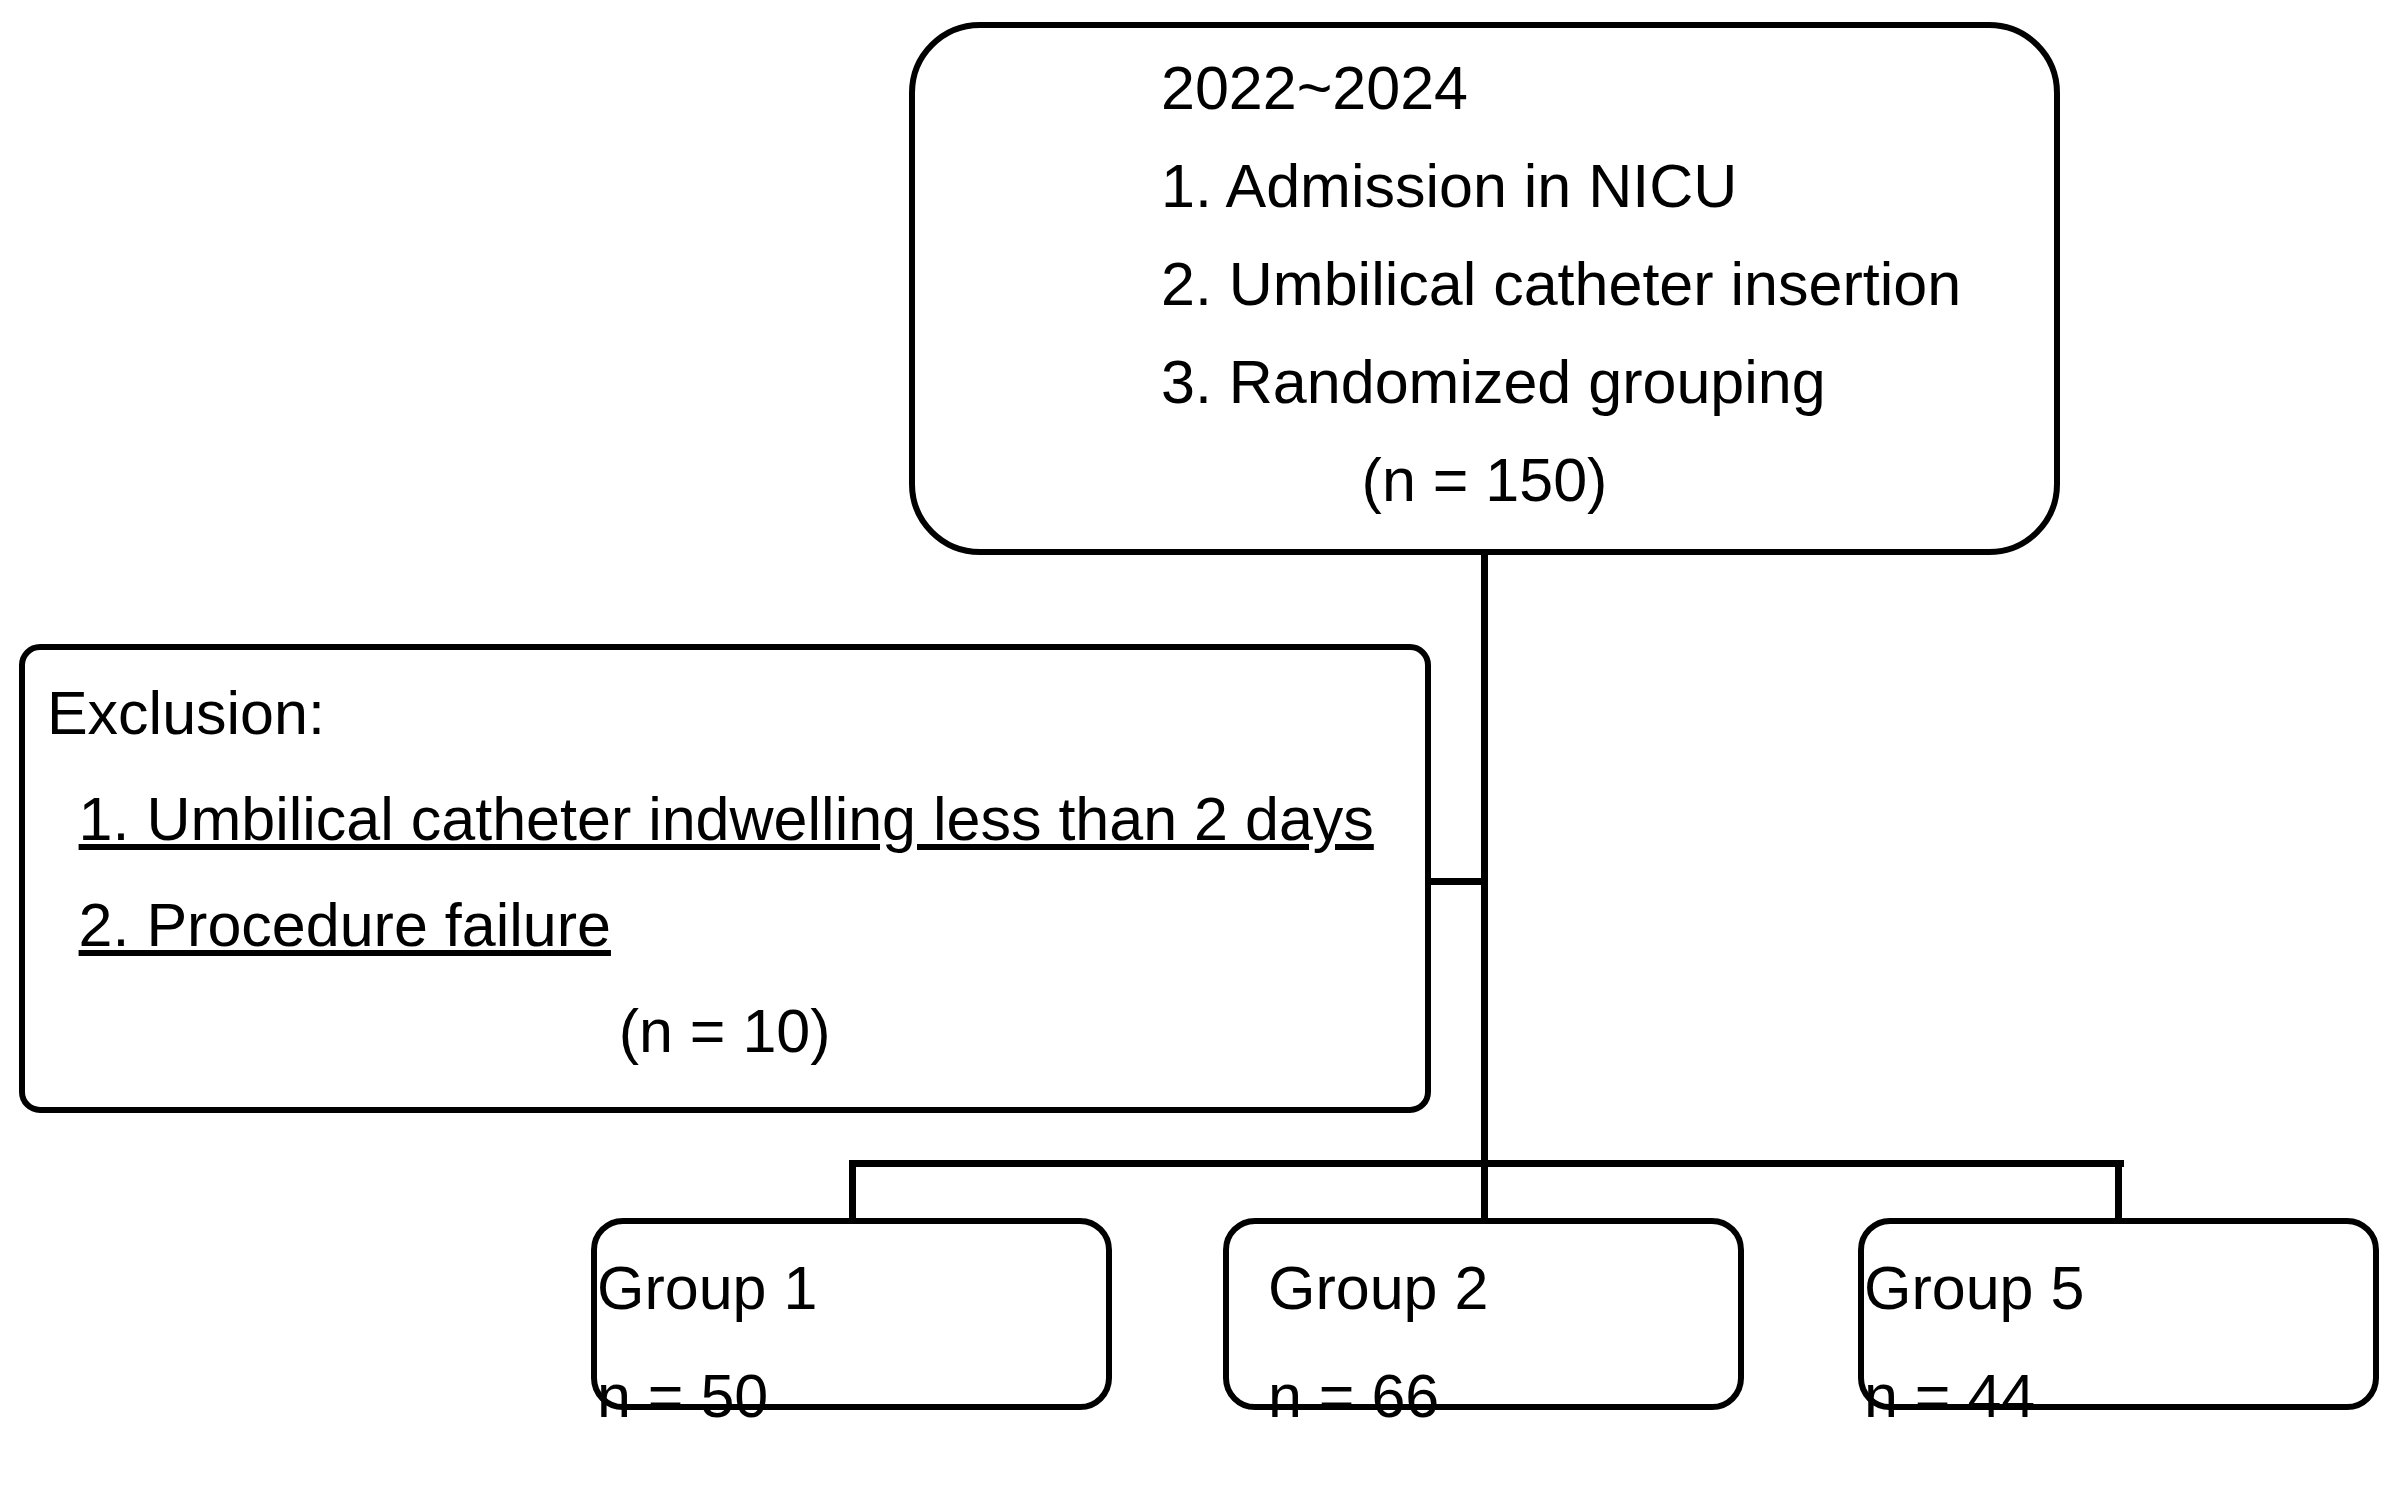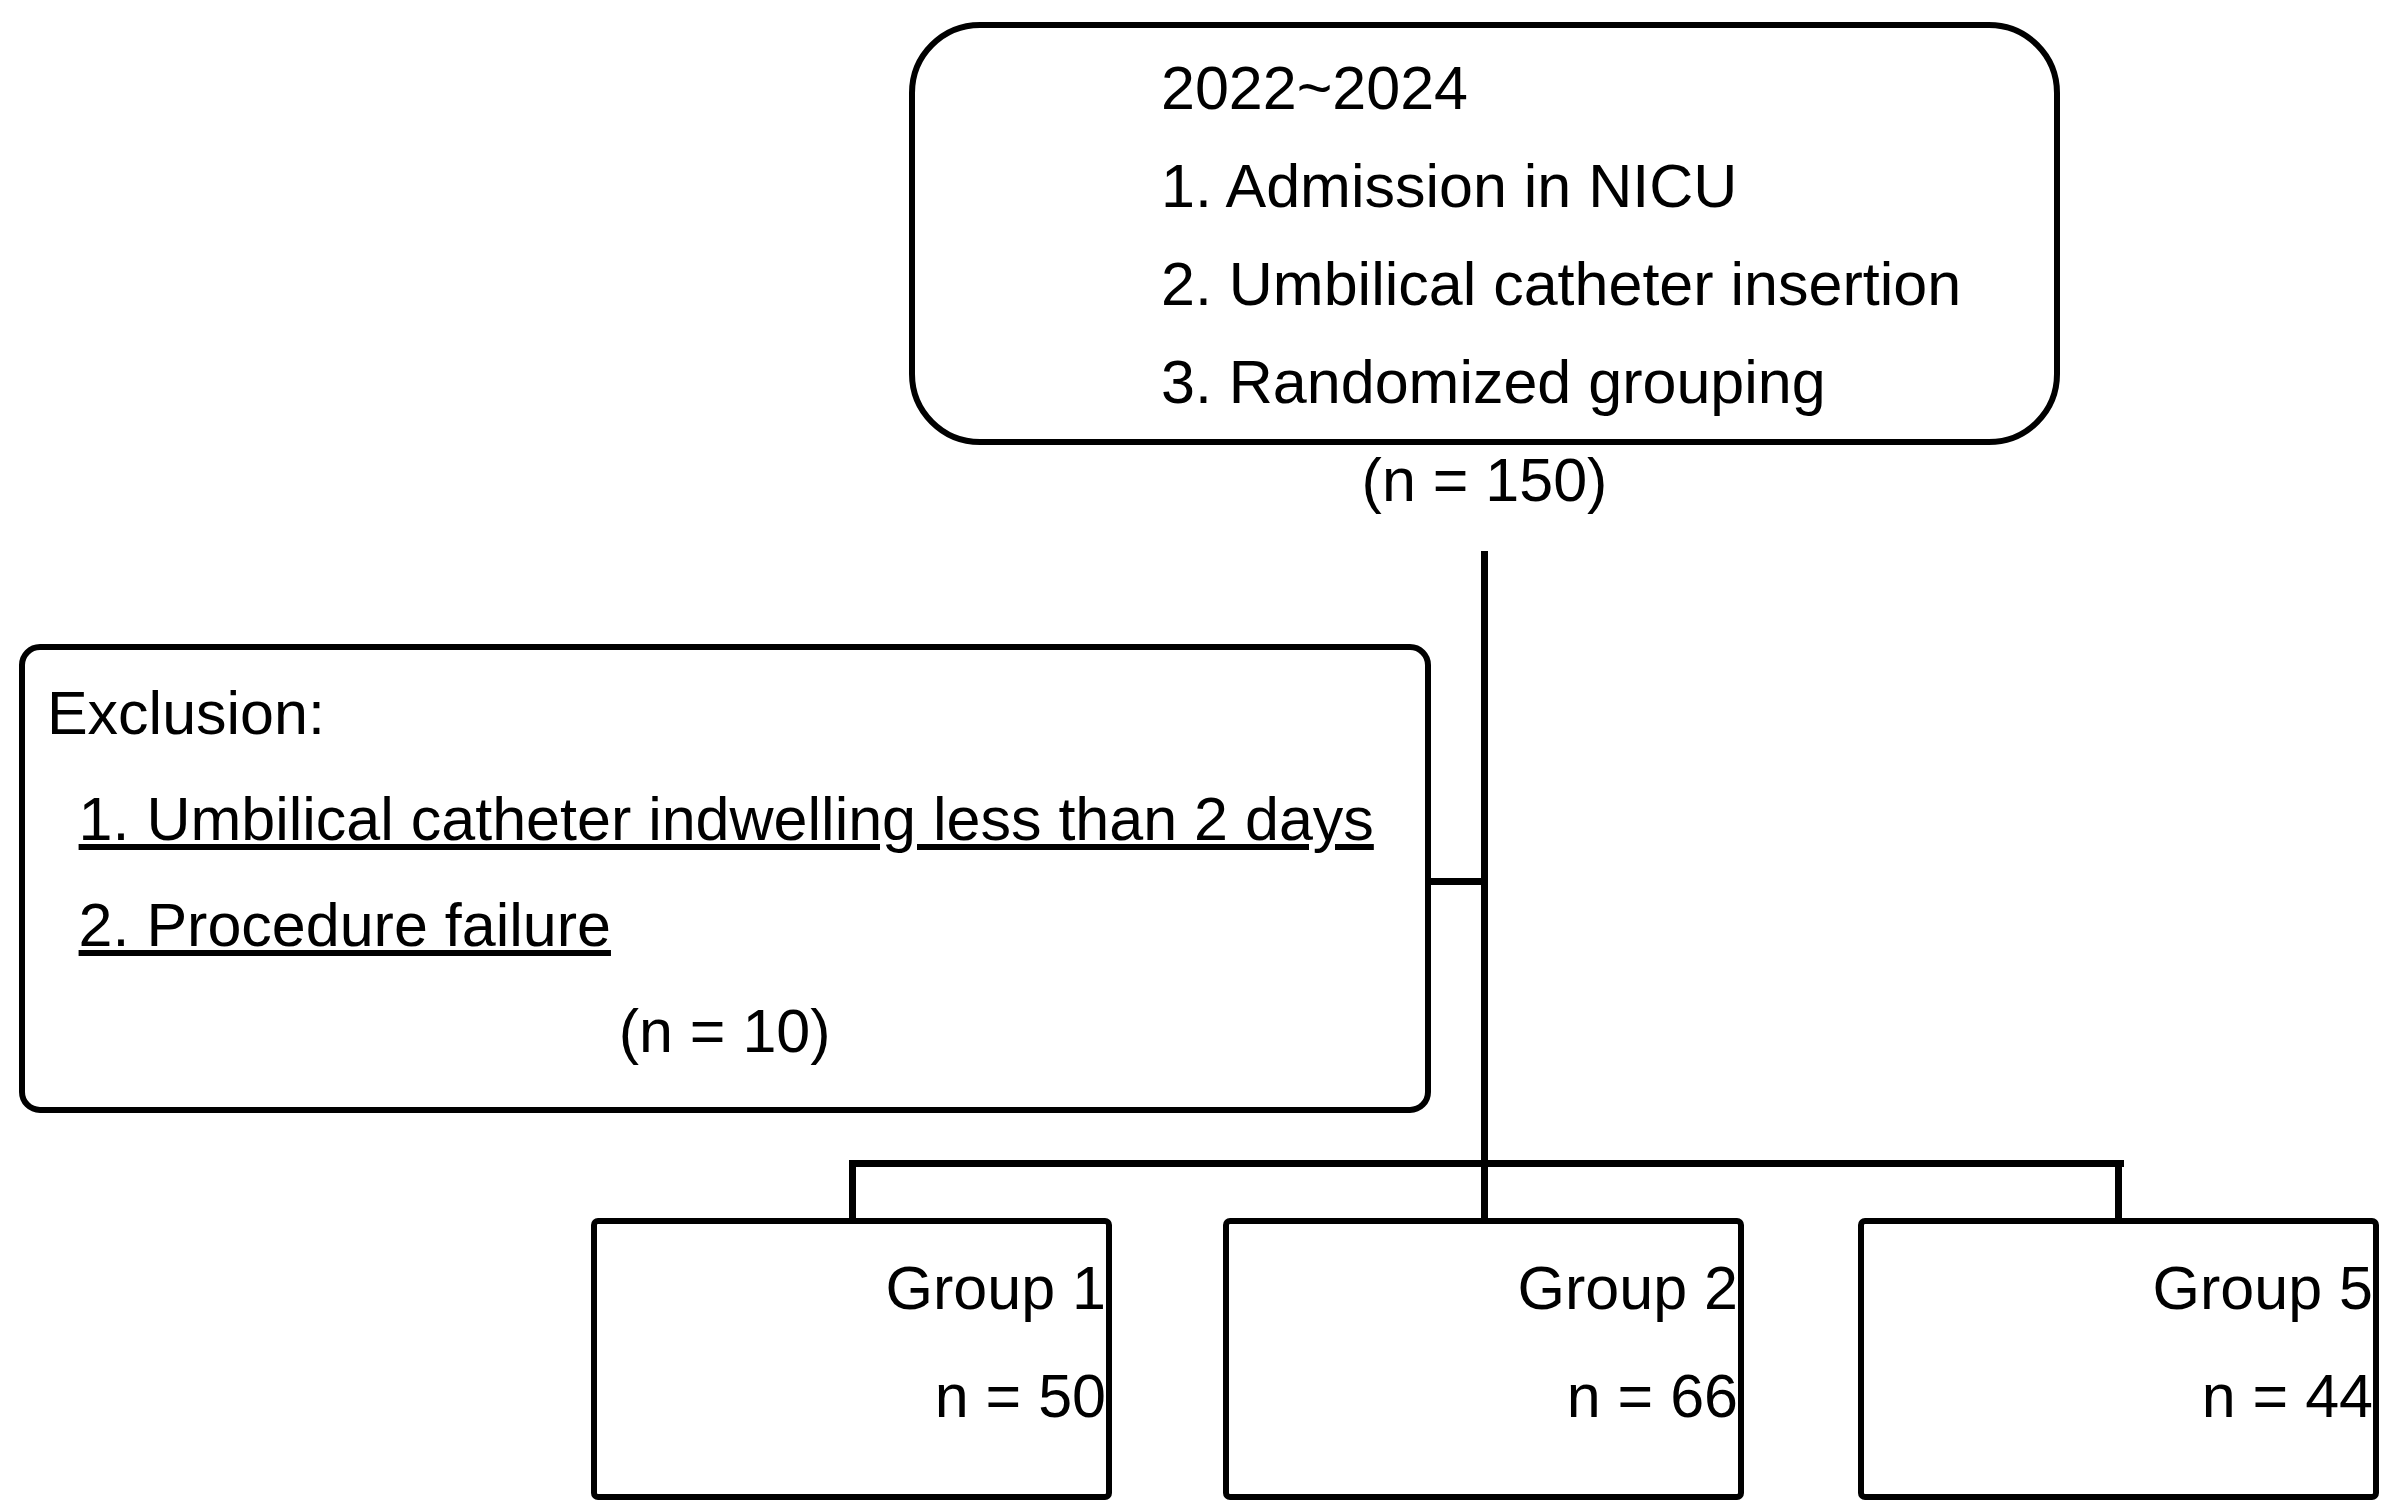--- a/index.html
+++ b/index.html
@@ -18,43 +18,43 @@
   .box {
     position: absolute;
     box-sizing: border-box;
     border: 6.7px solid #000000;
     background: #ffffff;
     font-size: 61px;
   }
   
   .top-box {
     left: 909px; top: 22.3px;
-    width: 1151px; height: 423px;
+    width: 1151px; height: 533px;
     border-radius: 71px;
     padding-top: 10.4px;
   }
   .top-box .tline  { margin-left: 246px; line-height: 98px; white-space: nowrap; }
   .top-box .tcount { text-align: center; line-height: 98px; }
   
   .excl-box {
     left: 18.6px; top: 644px;
     width: 1412px; height: 469px;
     border-radius: 21px;
     padding-top: 10.4px;
   }
   .excl-box .e-title { margin-left: 22.3px; line-height: 106px; white-space: nowrap; }
   .excl-box .e-item  { margin-left: 54px; line-height: 106px; white-space: nowrap; text-decoration: underline; }
   .excl-box .e-count { text-align: center; line-height: 106px; }
   
   .group-box {
     top: 1218px;
-    width: 521px; height: 282px;
-    border-radius: 7px;
+    width: 521px; height: 192px;
+    border-radius: 32px;
     padding-top: 9.7px;
-    text-align: right;
+    text-align: left;
   }
   .group-box div { line-height: 108px; }
   .g1 { left: 591px; }
   .g2 { left: 1223px; padding-left: 39px; }
   .g3 { left: 1858px; }
   
   .line {
     position: absolute;
     background: #000000;
   }

